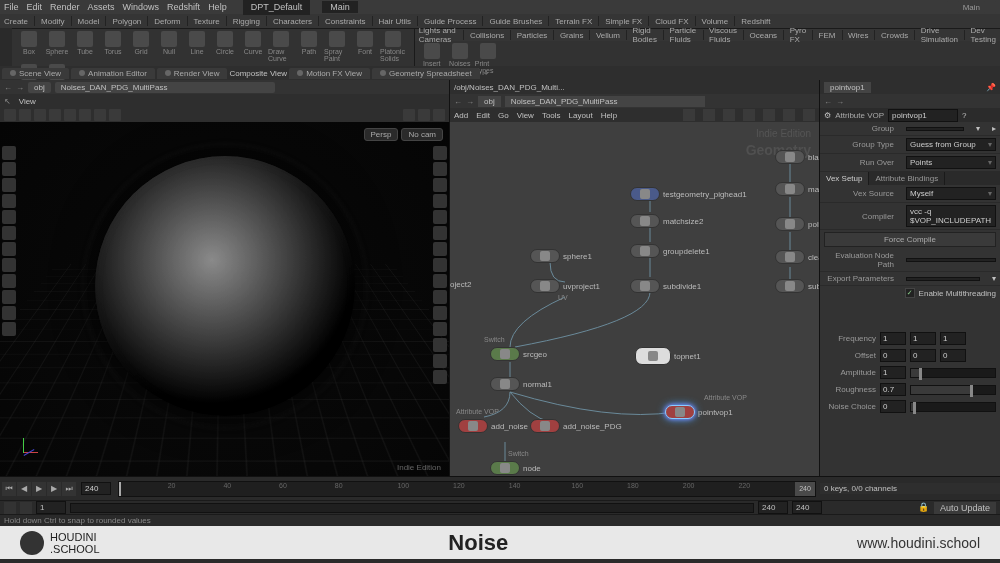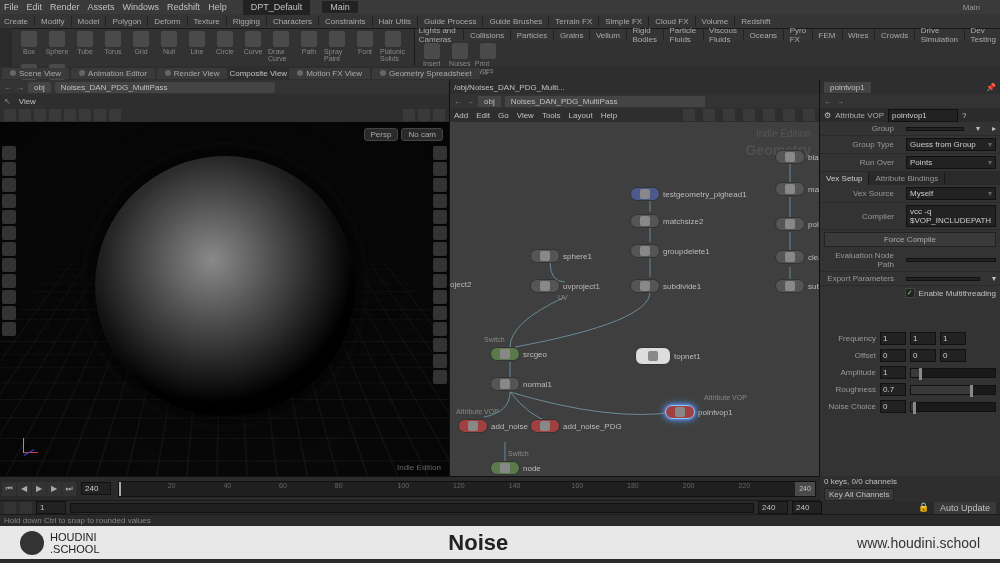--- a/index.html
+++ b/index.html
@@ -674,23 +674,20 @@
     <span class="tick" style="left:65%">160</span>
     <span class="tick" style="left:73%">180</span>
     <span class="tick" style="left:81%">200</span>
     <span class="tick" style="left:89%">220</span>
     <div class="end">240</div>
   </div>
   <div class="tl-right">
     <div class="row">
         <span>0 keys, 0/0 channels</span>
       </div>
-    <div class="row">
-        <span style="background:#3a3a3a;padding:1px 4px;border:1px solid #222;">Key All Channels</span>
-      </div>
   </div>
 </div>
 
 <div class="playbar2">
   <div class="b" style="width:12px;height:12px;background:#333;"></div>
   <div class="b" style="width:12px;height:12px;background:#333;"></div>
   <span class="fnum">1</span>
   <div class="track2"></div>
   <span class="fnum">240</span>
   <span class="fnum">240</span>

